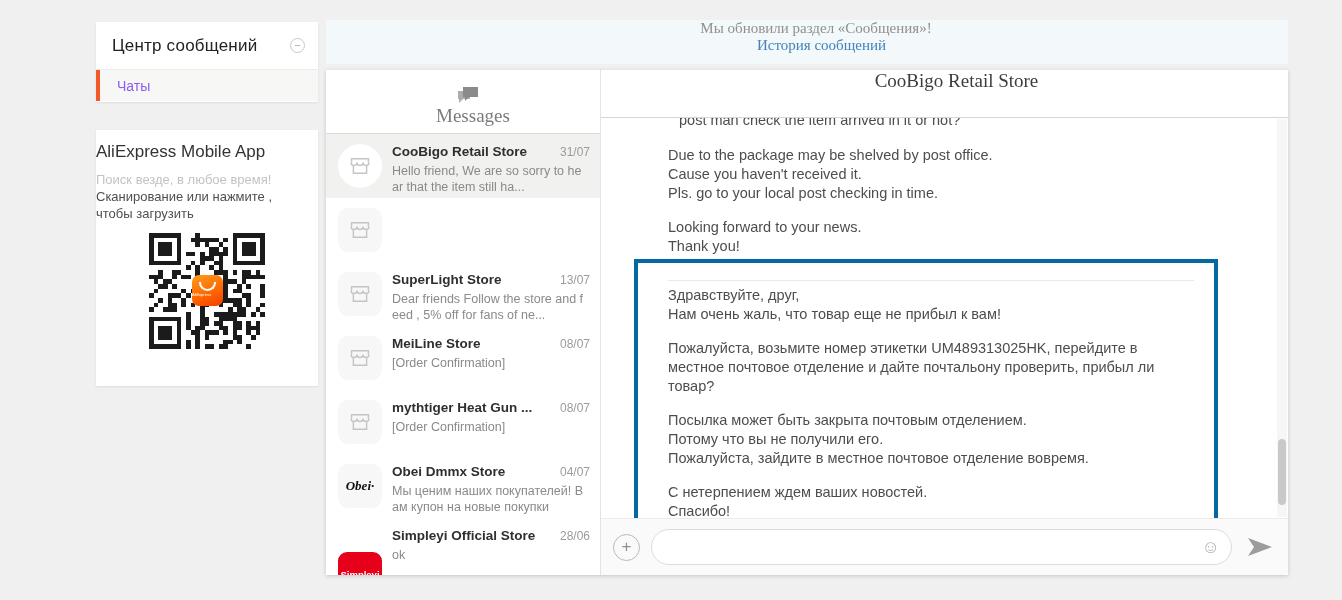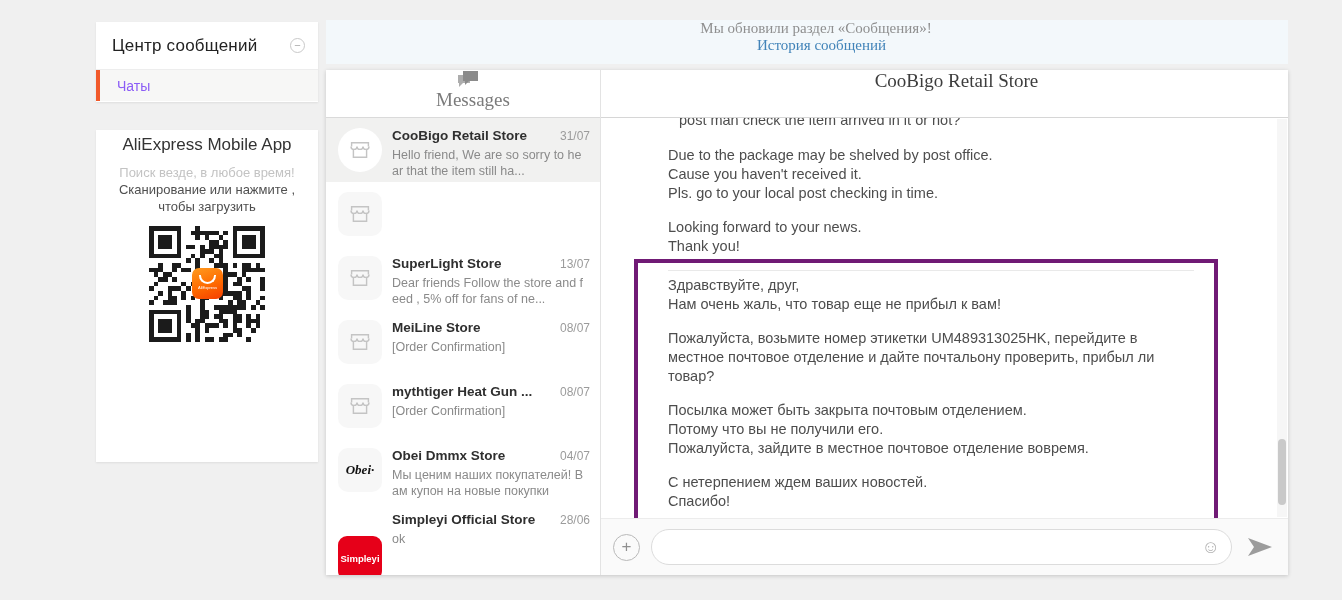--- a/index.html
+++ b/index.html
@@ -16,21 +16,21 @@
   
   .card { position:absolute; background:#fff; box-shadow:0 1px 2px rgba(0,0,0,.08); }
   #sidebar-card-1 { left:96px; top:22px; width:222px; height:80px; }
   #mc-header { height:48px; display:flex; align-items:center; padding:0 13px 0 16px; border-bottom:1px solid #ededed; }
   #mc-title { flex:1; font-size:17px; color:#222; letter-spacing:.2px; }
   .minus-circle { width:15px; height:15px; border:1px solid #c9c9c9; border-radius:50%; color:#a9a9a9;
     font-size:11px; line-height:12px; text-align:center; cursor:pointer; background:#fff; }
   #chats-row { height:31px; background:#f7f7f6; border-left:4px solid #f1592a; display:flex; align-items:center;
     padding-left:17px; font-size:14px; color:#8b5cf6; cursor:pointer; }
 
-  #sidebar-card-2 { left:96px; top:130px; width:222px; height:332px; text-align:center; padding-top:5px; }
+  #sidebar-card-2 { left:96px; top:130px; width:222px; height:256px; padding-top:12px; }
   #app-title { font-size:17px; color:#333; margin-bottom:9px; }
   #app-subtitle { font-size:13px; color:#c3c3c3; line-height:17px; }
   .app-instr { font-size:13px; color:#4f4f4f; line-height:17px; }
   #qr-wrap { position:relative; width:116px; height:116px; margin:11px auto 0; }
   #qr-svg { width:116px; height:116px; display:block; }
   #qr-logo { position:absolute; left:43px; top:42px; width:31px; height:31px; border-radius:7px;
     background:linear-gradient(160deg,#ff9b1f 0%,#fe6a00 55%,#f53d00 100%); }
   #qr-logo .smile { width:17px; height:9px; border:2.5px solid #fff; border-top:none;
     border-radius:0 0 9px 9px; margin:7px auto 0; }
   #qr-logo .logo-label { font-size:4px; color:#fff; margin-top:1px; }
@@ -40,21 +40,21 @@
     display:flex; align-items:center; padding-left:18px; font-size:15px; color:#8f8f8f; }
   #banner-link { color:#4183b8; margin-left:11px; text-decoration:none; cursor:pointer; }
 
   
   #main-panel { position:absolute; left:326px; top:70px; width:962px; height:505px; background:#fff;
     box-shadow:0 1px 4px rgba(0,0,0,.18); display:flex; }
 
   
   #list-col { width:275px; border-right:1px solid #e3e3e3; display:flex; flex-direction:column; }
   #list-header { height:48px; flex:none; border-bottom:1px solid #dadada; display:flex; align-items:center;
-    padding-left:20px; font-size:19px; color:#7b7b7b; }
+    padding-left:20px; font-size:19px; color:#7b7b7b;margin-top:16px; }
   #list-header svg { margin-right:11px; }
   #conv-list { flex:1; overflow:hidden; }
   .conv { height:64px; padding:10px 10px 0 12px; display:flex; cursor:pointer; }
   .conv.selected { background:#f1f1f0; }
   .avatar { width:44px; height:44px; border-radius:10px; background:#f7f7f7; flex:none; margin-right:10px;
     display:flex; align-items:center; justify-content:center; overflow:hidden; }
   .conv.selected .avatar { background:#fff; border-radius:50%; }
   .avatar svg { width:24px; height:24px; }
   .avatar .av-obei { font-family:"Liberation Serif", serif; font-style:italic; font-weight:bold; font-size:13px; color:#111; }
   .avatar.av-red { background:#e60019 !important; border-radius:9px;margin-top:24px; }
@@ -67,21 +67,21 @@
   .conv-preview div { white-space:nowrap; overflow:hidden; }
 
   
   #chat-col { flex:1; position:relative; display:flex; flex-direction:column; min-width:0; }
   #chat-header { height:48px; flex:none; border-bottom:1px solid #d6d6d6; display:flex; align-items:center;
     padding-left:24px; font-size:19px; color:#3d3d3d; }
   #chat-body { flex:1; overflow:hidden; padding-left:67px; font-size:14.5px; color:#4d4d4d; line-height:19px; }
   .clip { height:13px; overflow:hidden; }
   .clip > div { margin-top:-7px;margin-left:11px; }
   .blank { height:15px; }
-  #red-box { margin:3px 70px 0 33px; border:4px solid #701a75; padding:6px 20px 8px 30px; margin-left:33px; }
+  #red-box { margin:3px 70px 0 33px; border:4px solid #0369a1; padding:16px 20px 8px 30px; margin-left:33px; }
   #chat-body #red-box { margin-left:-34px; }
   #red-box .msg-divider { border-top:1px solid #e9e9e9; margin:1px 0 5px; }
 
   
   #scroll-track { position:absolute; right:1px; top:49px; bottom:58px; width:10px; background:#f6f6f6; }
   #scroll-thumb { position:absolute; right:1px; bottom:12px; width:8px; height:66px; background:#c9c9c9; border-radius:4px; cursor:pointer; }
 
   
   #composer { height:57px; flex:none; border-top:1px solid #ececec; background:#fafafa;
     display:flex; align-items:center; padding:0 16px 0 12px; }

